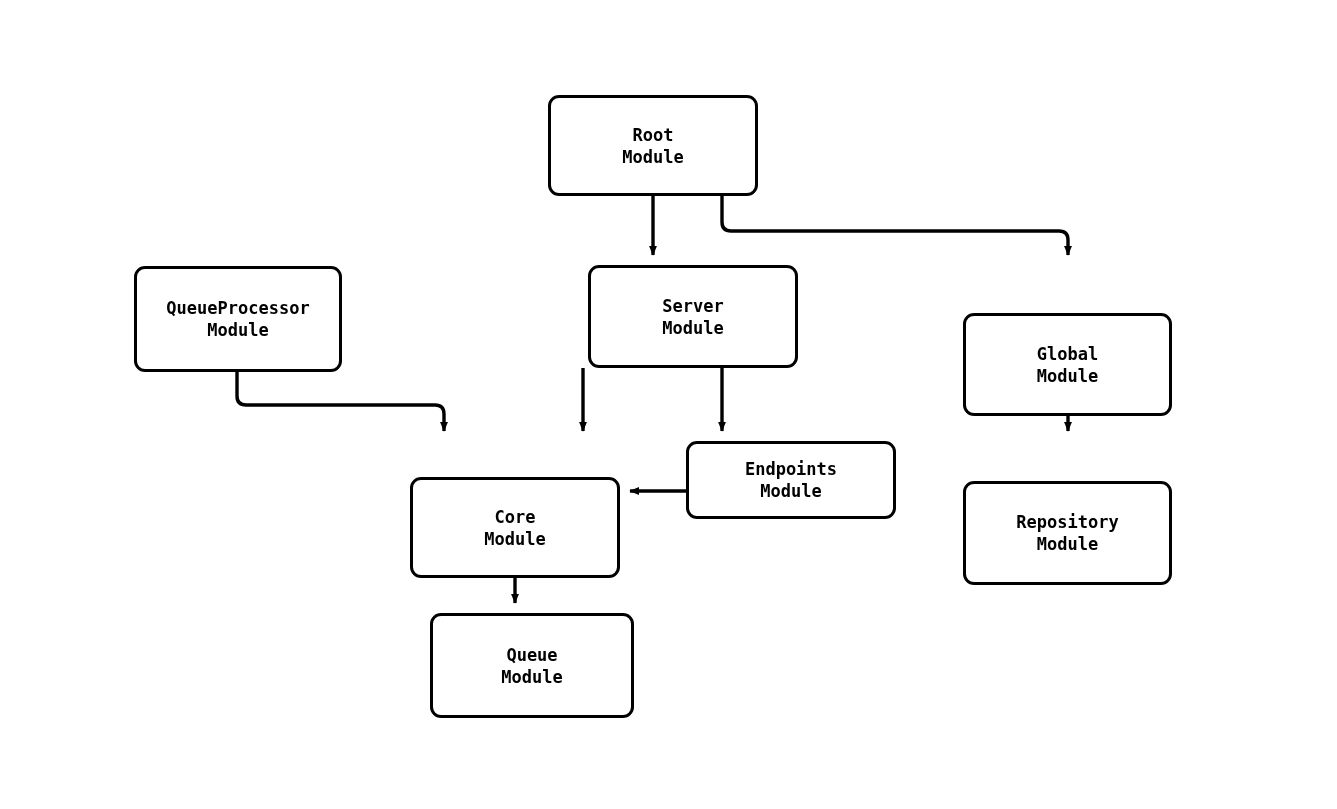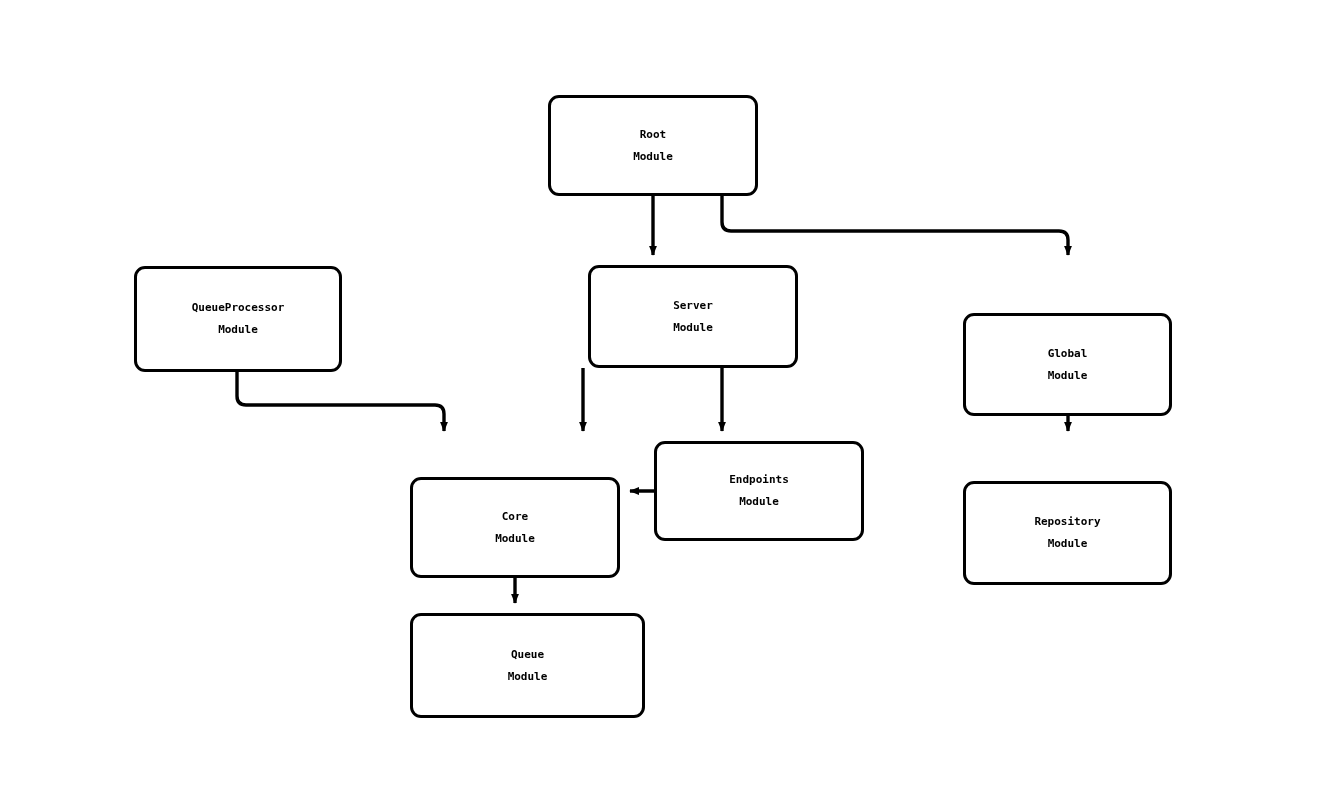--- a/index.html
+++ b/index.html
@@ -32,21 +32,21 @@
     border-radius: 11px;
     background: #ffffff;
     display: flex;
     flex-direction: column;
     align-items: center;
     justify-content: center;
     z-index: 2;
   }
   .node-label {
     font-family: "DejaVu Sans Mono", "Liberation Mono", monospace;
-    font-size: 11px;
+    font-size: 17px;
     font-weight: bold;
     line-height: 22px;
     color: #000000;
     text-align: center;
     white-space: pre;
     letter-spacing: 0px;
   }
 </style>
 </head>
 <body>
@@ -95,28 +95,28 @@
   <div class="node" style="left:963px; top:265px; width:209px; height:103px;margin-top:48px;">
     <div class="node-label">Global</div>
     <div class="node-label">Module</div>
   </div>
 
   <div class="node" style="left:410px; top:441px; width:210px; height:101px;margin-top:36px;">
     <div class="node-label">Core</div>
     <div class="node-label">Module</div>
   </div>
 
-  <div class="node" style="left:654px; top:441px; width:210px; height:100px;">
+  <div class="node" style="left:686px; top:441px; width:210px; height:78px;">
     <div class="node-label">Endpoints</div>
     <div class="node-label">Module</div>
   </div>
 
   <div class="node" style="left:963px; top:441px; width:209px; height:104px;margin-top:40px;">
     <div class="node-label">Repository</div>
     <div class="node-label">Module</div>
   </div>
 
-  <div class="node" style="left:410px; top:613px; width:235px; height:105px;">
+  <div class="node" style="left:430px; top:613px; width:204px; height:105px;">
     <div class="node-label">Queue</div>
     <div class="node-label">Module</div>
   </div>
 
 </div>
 
 </body></html>

